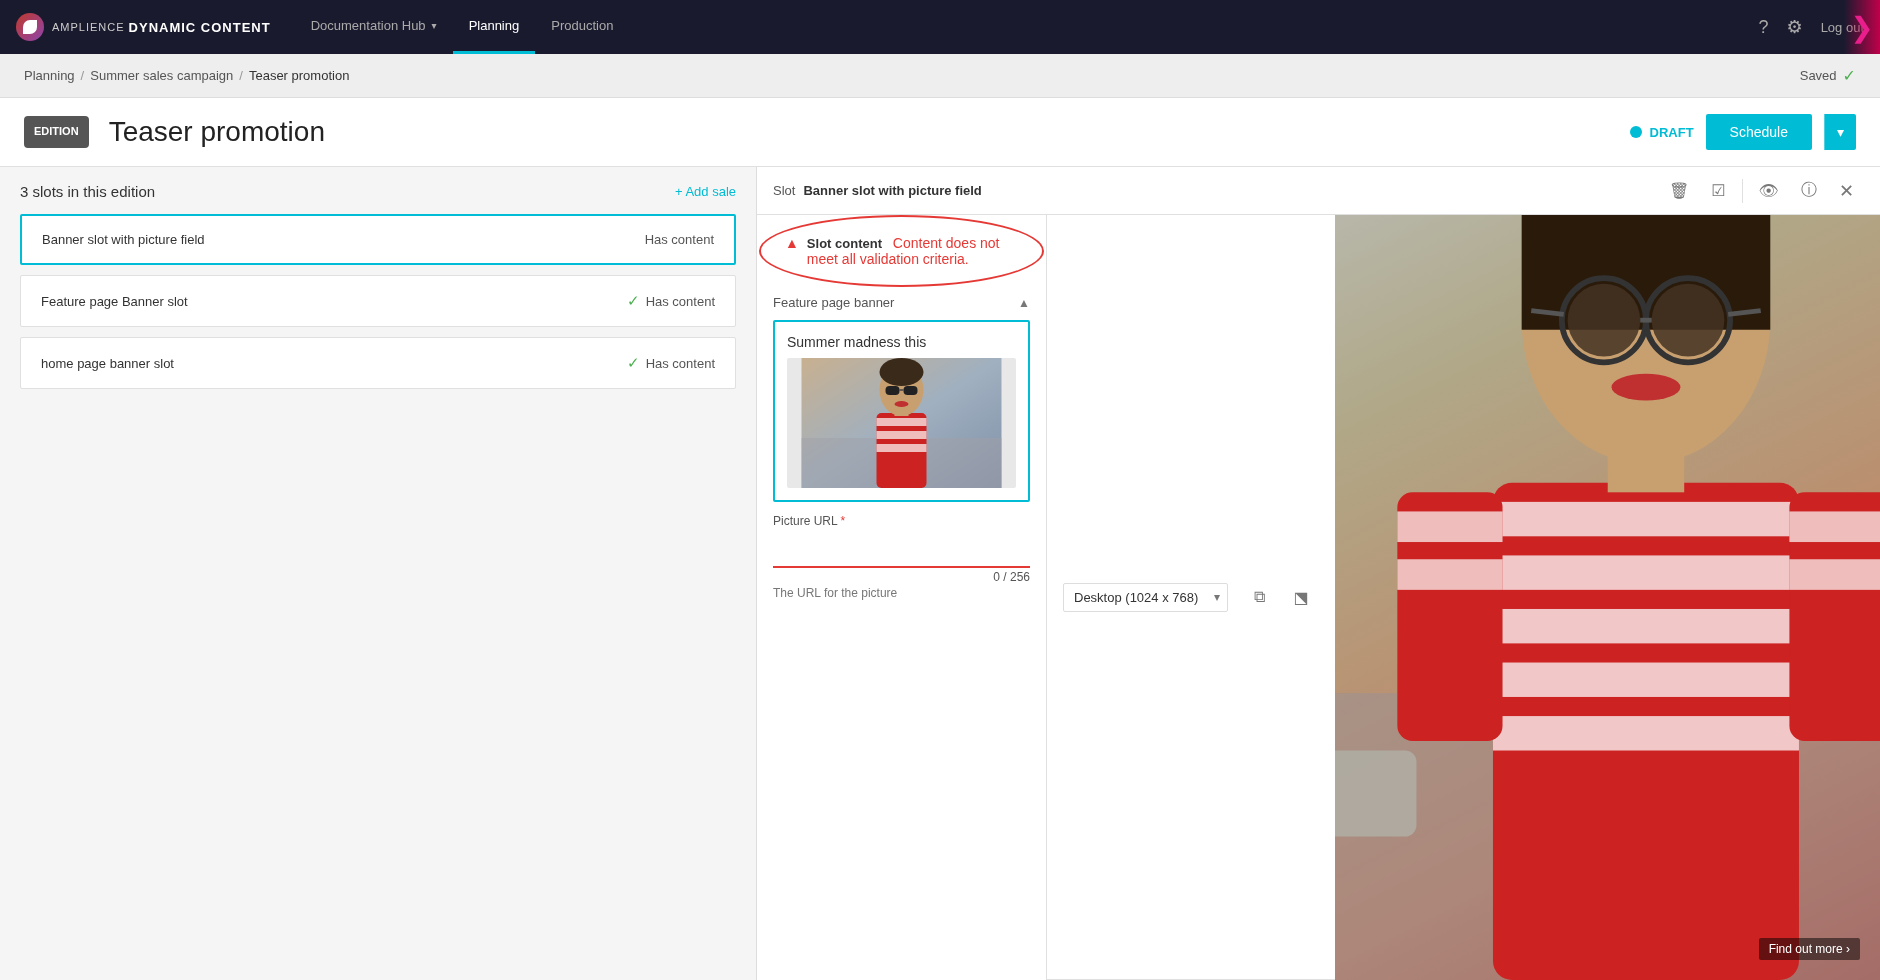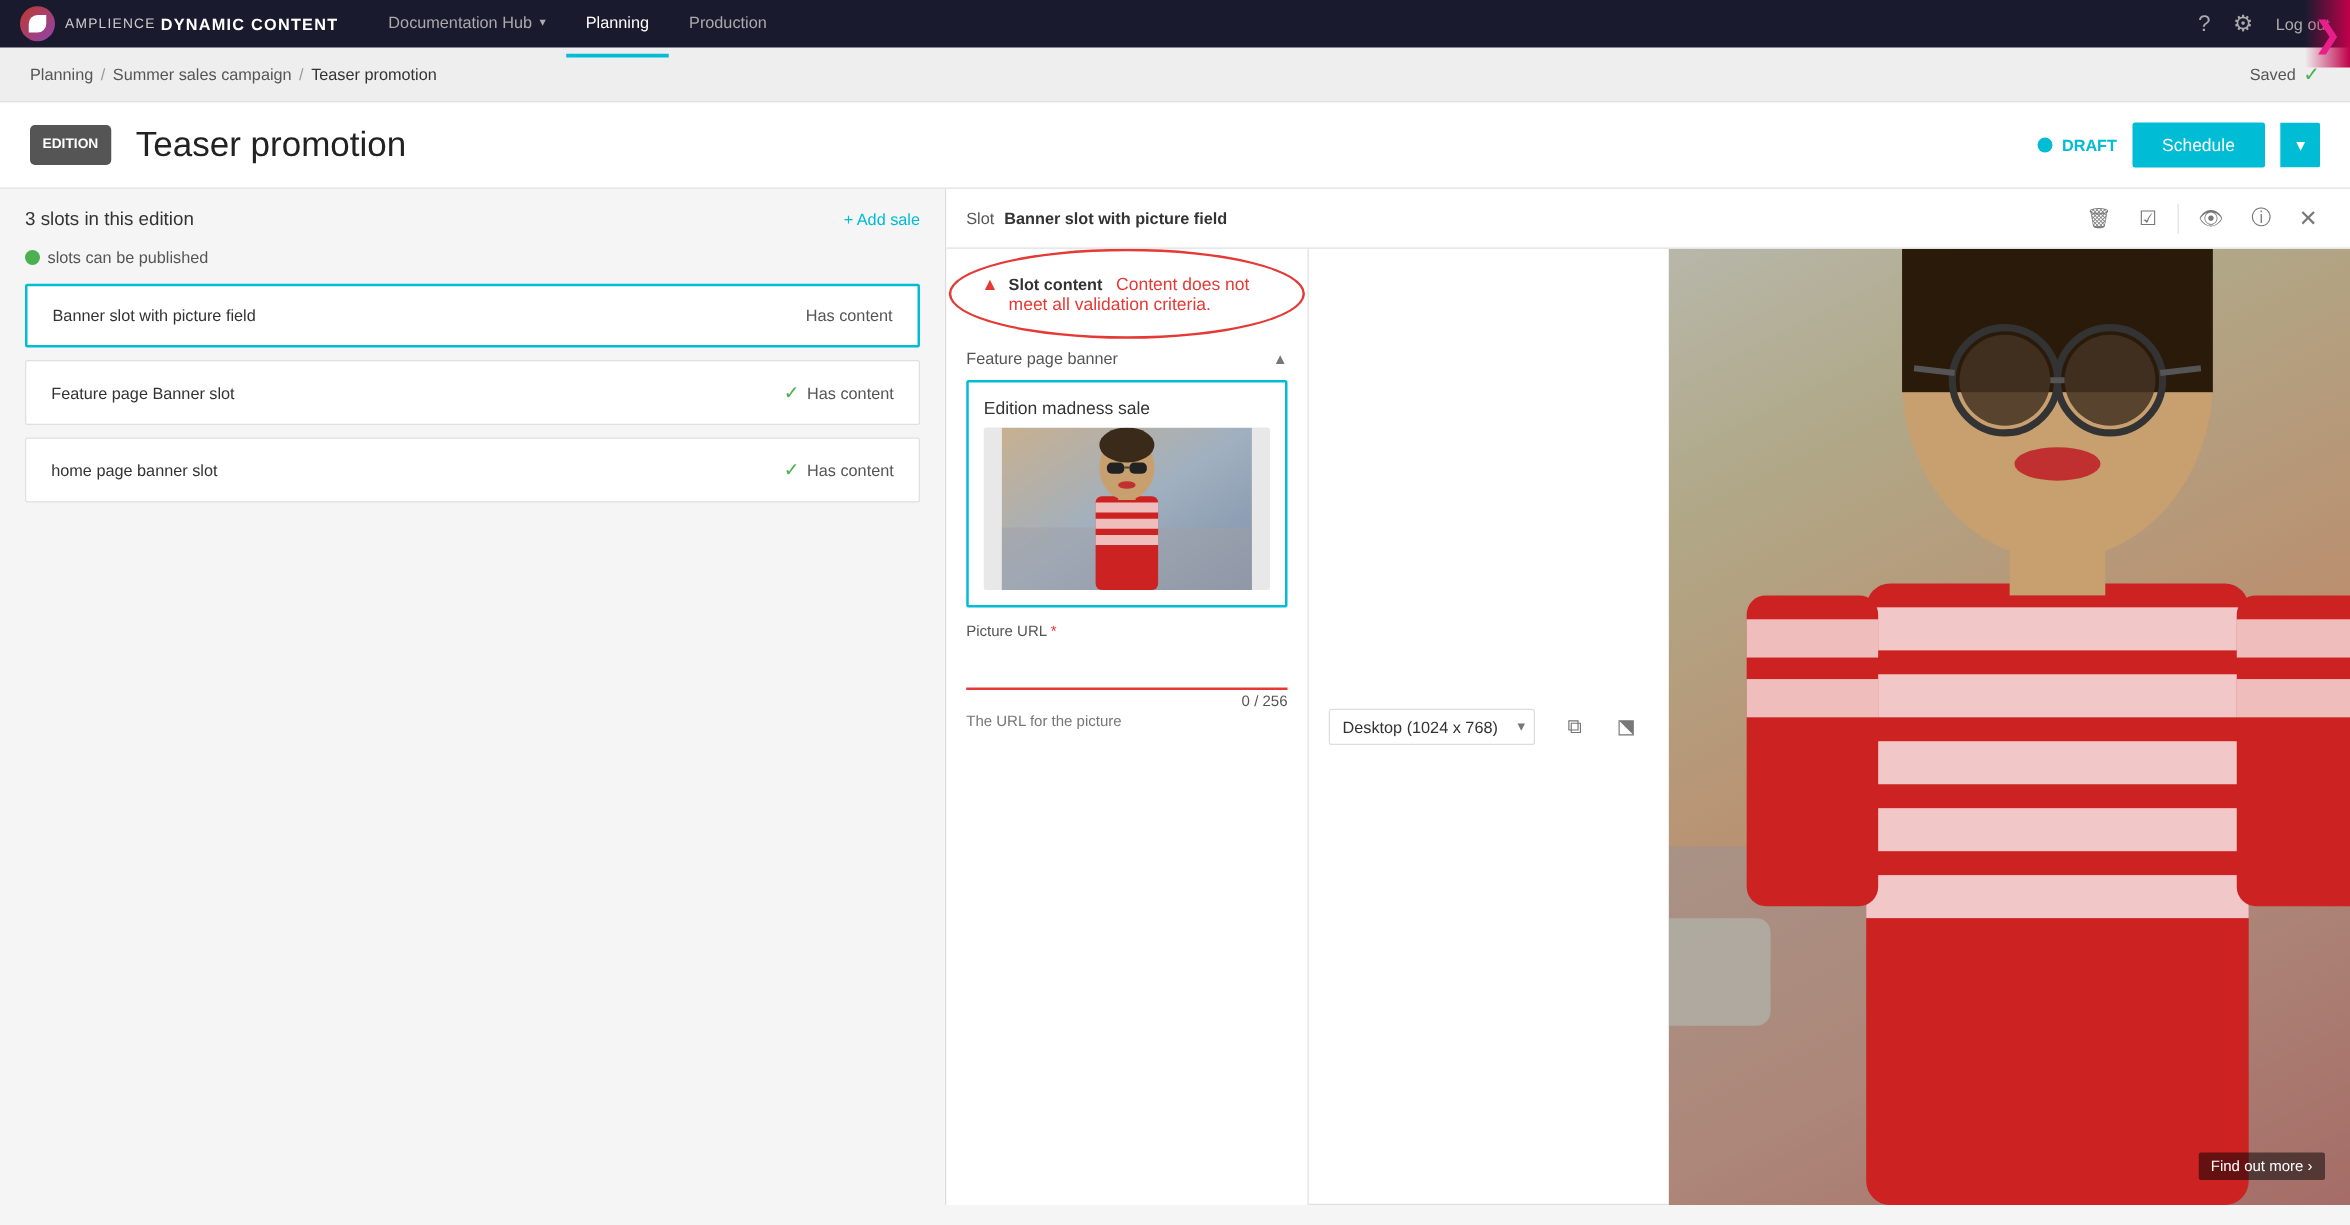--- a/index.html
+++ b/index.html
@@ -1,20 +1,20 @@
 <!DOCTYPE html>
 <html><head>
   <meta charset="utf-8">
   <style>
     * { box-sizing: border-box; margin: 0; padding: 0; }
     body { font-family: 'Segoe UI', Arial, sans-serif; font-size: 13px; background: #f5f5f5; color: #333; overflow: hidden; width: 1880px; height: 980px; }
 
     
     .topnav {
-      display: flex; align-items: center; background: #1a1a2e; height: 38px;
+      display: flex; align-items: center; background: #1a1a2e; height: 54px;
       padding: 0 16px; color: #fff; position: relative;
     }
     .topnav-brand { display: flex; align-items: center; margin-right: 24px; }
     .brand-amplience { font-size: 11px; font-weight: 300; color: #ccc; letter-spacing: 1px; text-transform: uppercase; }
     .brand-dc { font-size: 13px; font-weight: 700; color: #fff; letter-spacing: 1px; text-transform: uppercase; margin-left: 4px; }
     .brand-logo { width: 28px; height: 28px; background: linear-gradient(135deg, #c0392b, #8e44ad); border-radius: 50%; margin-right: 8px; display: flex; align-items: center; justify-content: center; }
     .brand-logo-inner { width: 14px; height: 14px; background: #fff; border-radius: 50% 0 50% 0; }
 
     .topnav-tabs { display: flex; align-items: center; height: 54px; margin-right: 16px; }
     .topnav-tab { display: flex; align-items: center; padding: 0 16px; height: 54px; color: #aaa; cursor: pointer; font-size: 13px; font-weight: 400; border-bottom: 3px solid transparent; text-decoration: none; }
@@ -225,24 +225,20 @@
   </div>
 
   <div class="split-panels">
 
     <div class="left-panel">
       <div class="panel-header">
         <span class="panel-header-title">3 slots in this edition</span>
         <button class="btn-add-slots">+ Add sale</button>
       </div>
 
-      <div class="can-publish">
-        <div class="can-publish-dot"></div>
-        <span>slots can be published</span>
-      </div>
 
       <div class="slot-item active">
         <span class="slot-name">Banner slot with picture field</span>
         <div class="slot-status">
           <span class="slot-status-text">Has content</span>
         </div>
       </div>
 
       <div class="slot-item">
         <span class="slot-name">Feature page Banner slot</span>
@@ -300,21 +296,21 @@
           </div>
 
           <div class="content-section">
             <div class="section-header">
               <span class="section-title">Feature page banner</span>
               <span class="section-collapse">▲</span>
             </div>
 
             
             <div class="content-card">
-              <div class="card-title">Edition madness sale</div>
+              <div class="card-title">Summer madness this</div>
               <div class="card-image-placeholder">
                 
                 <svg width="100%" height="100%" viewBox="0 0 200 130" xmlns="http://www.w3.org/2000/svg">
 
                   <defs>
                     <linearGradient id="bg-grad" x1="0%" y1="0%" x2="100%" y2="100%">
                       <stop offset="0%" style="stop-color:#c8b090"></stop>
                       <stop offset="50%" style="stop-color:#a0b0c0"></stop>
                       <stop offset="100%" style="stop-color:#8090a8"></stop>
                     </linearGradient>

